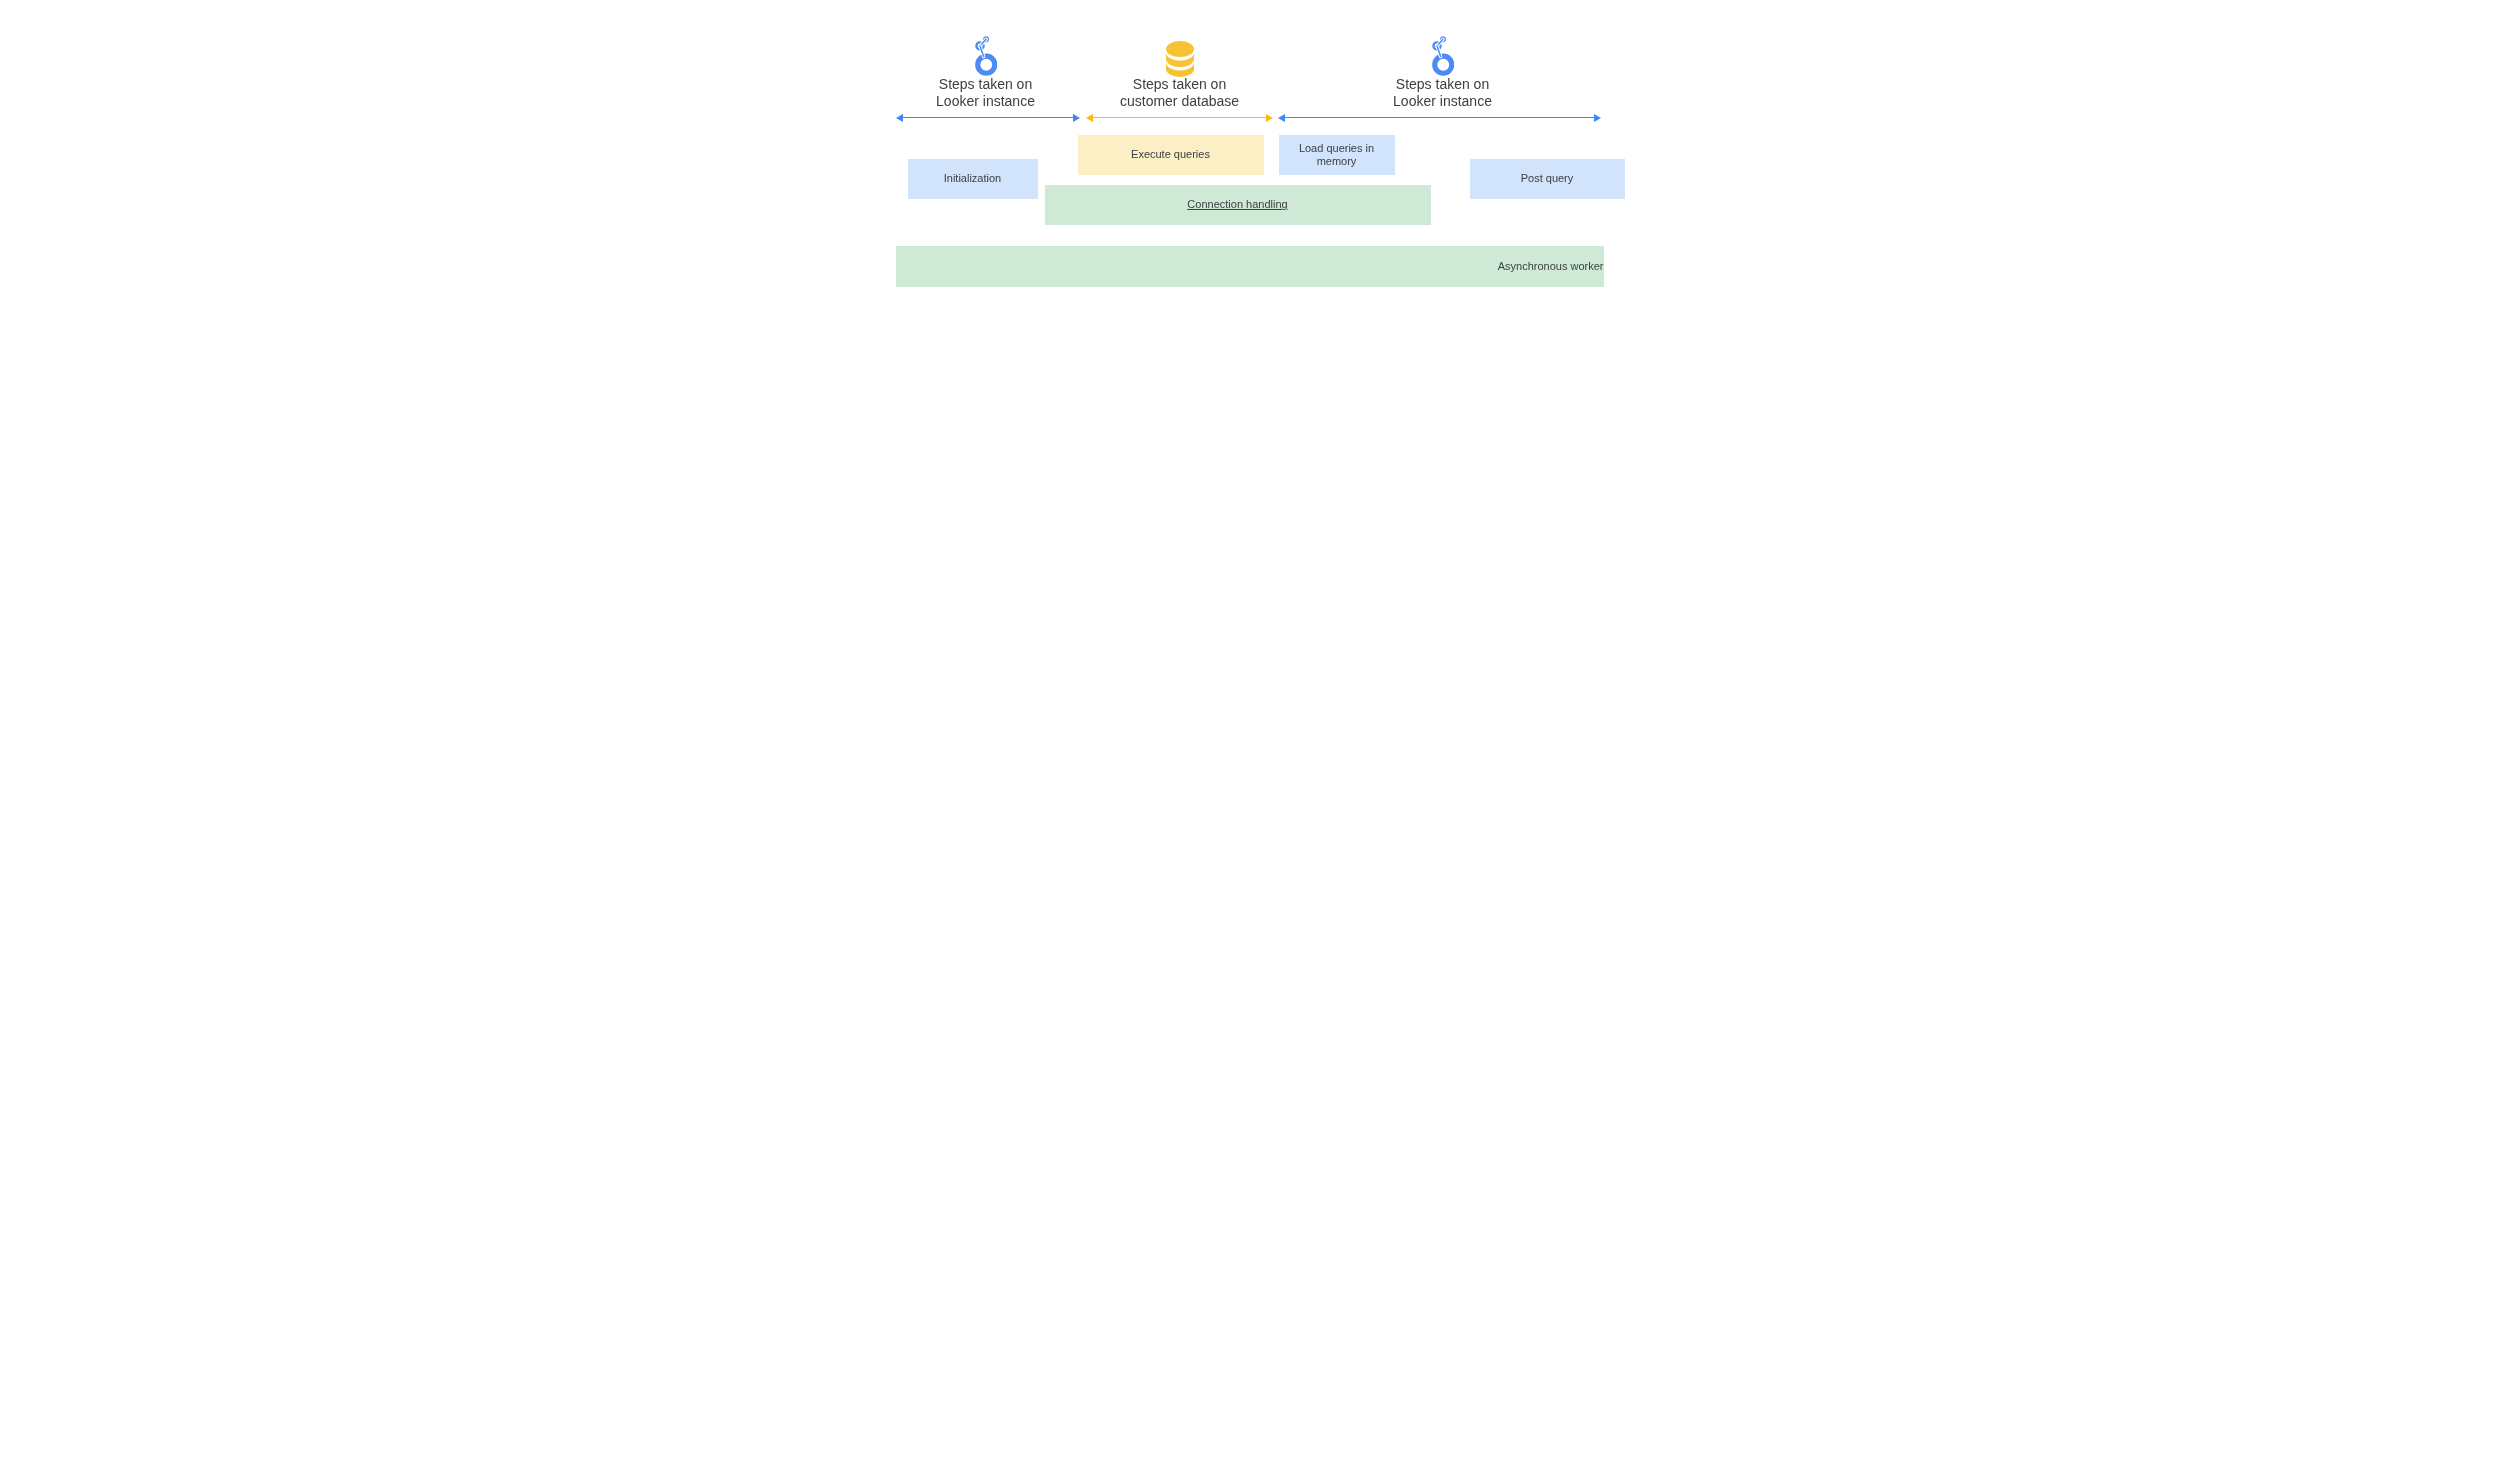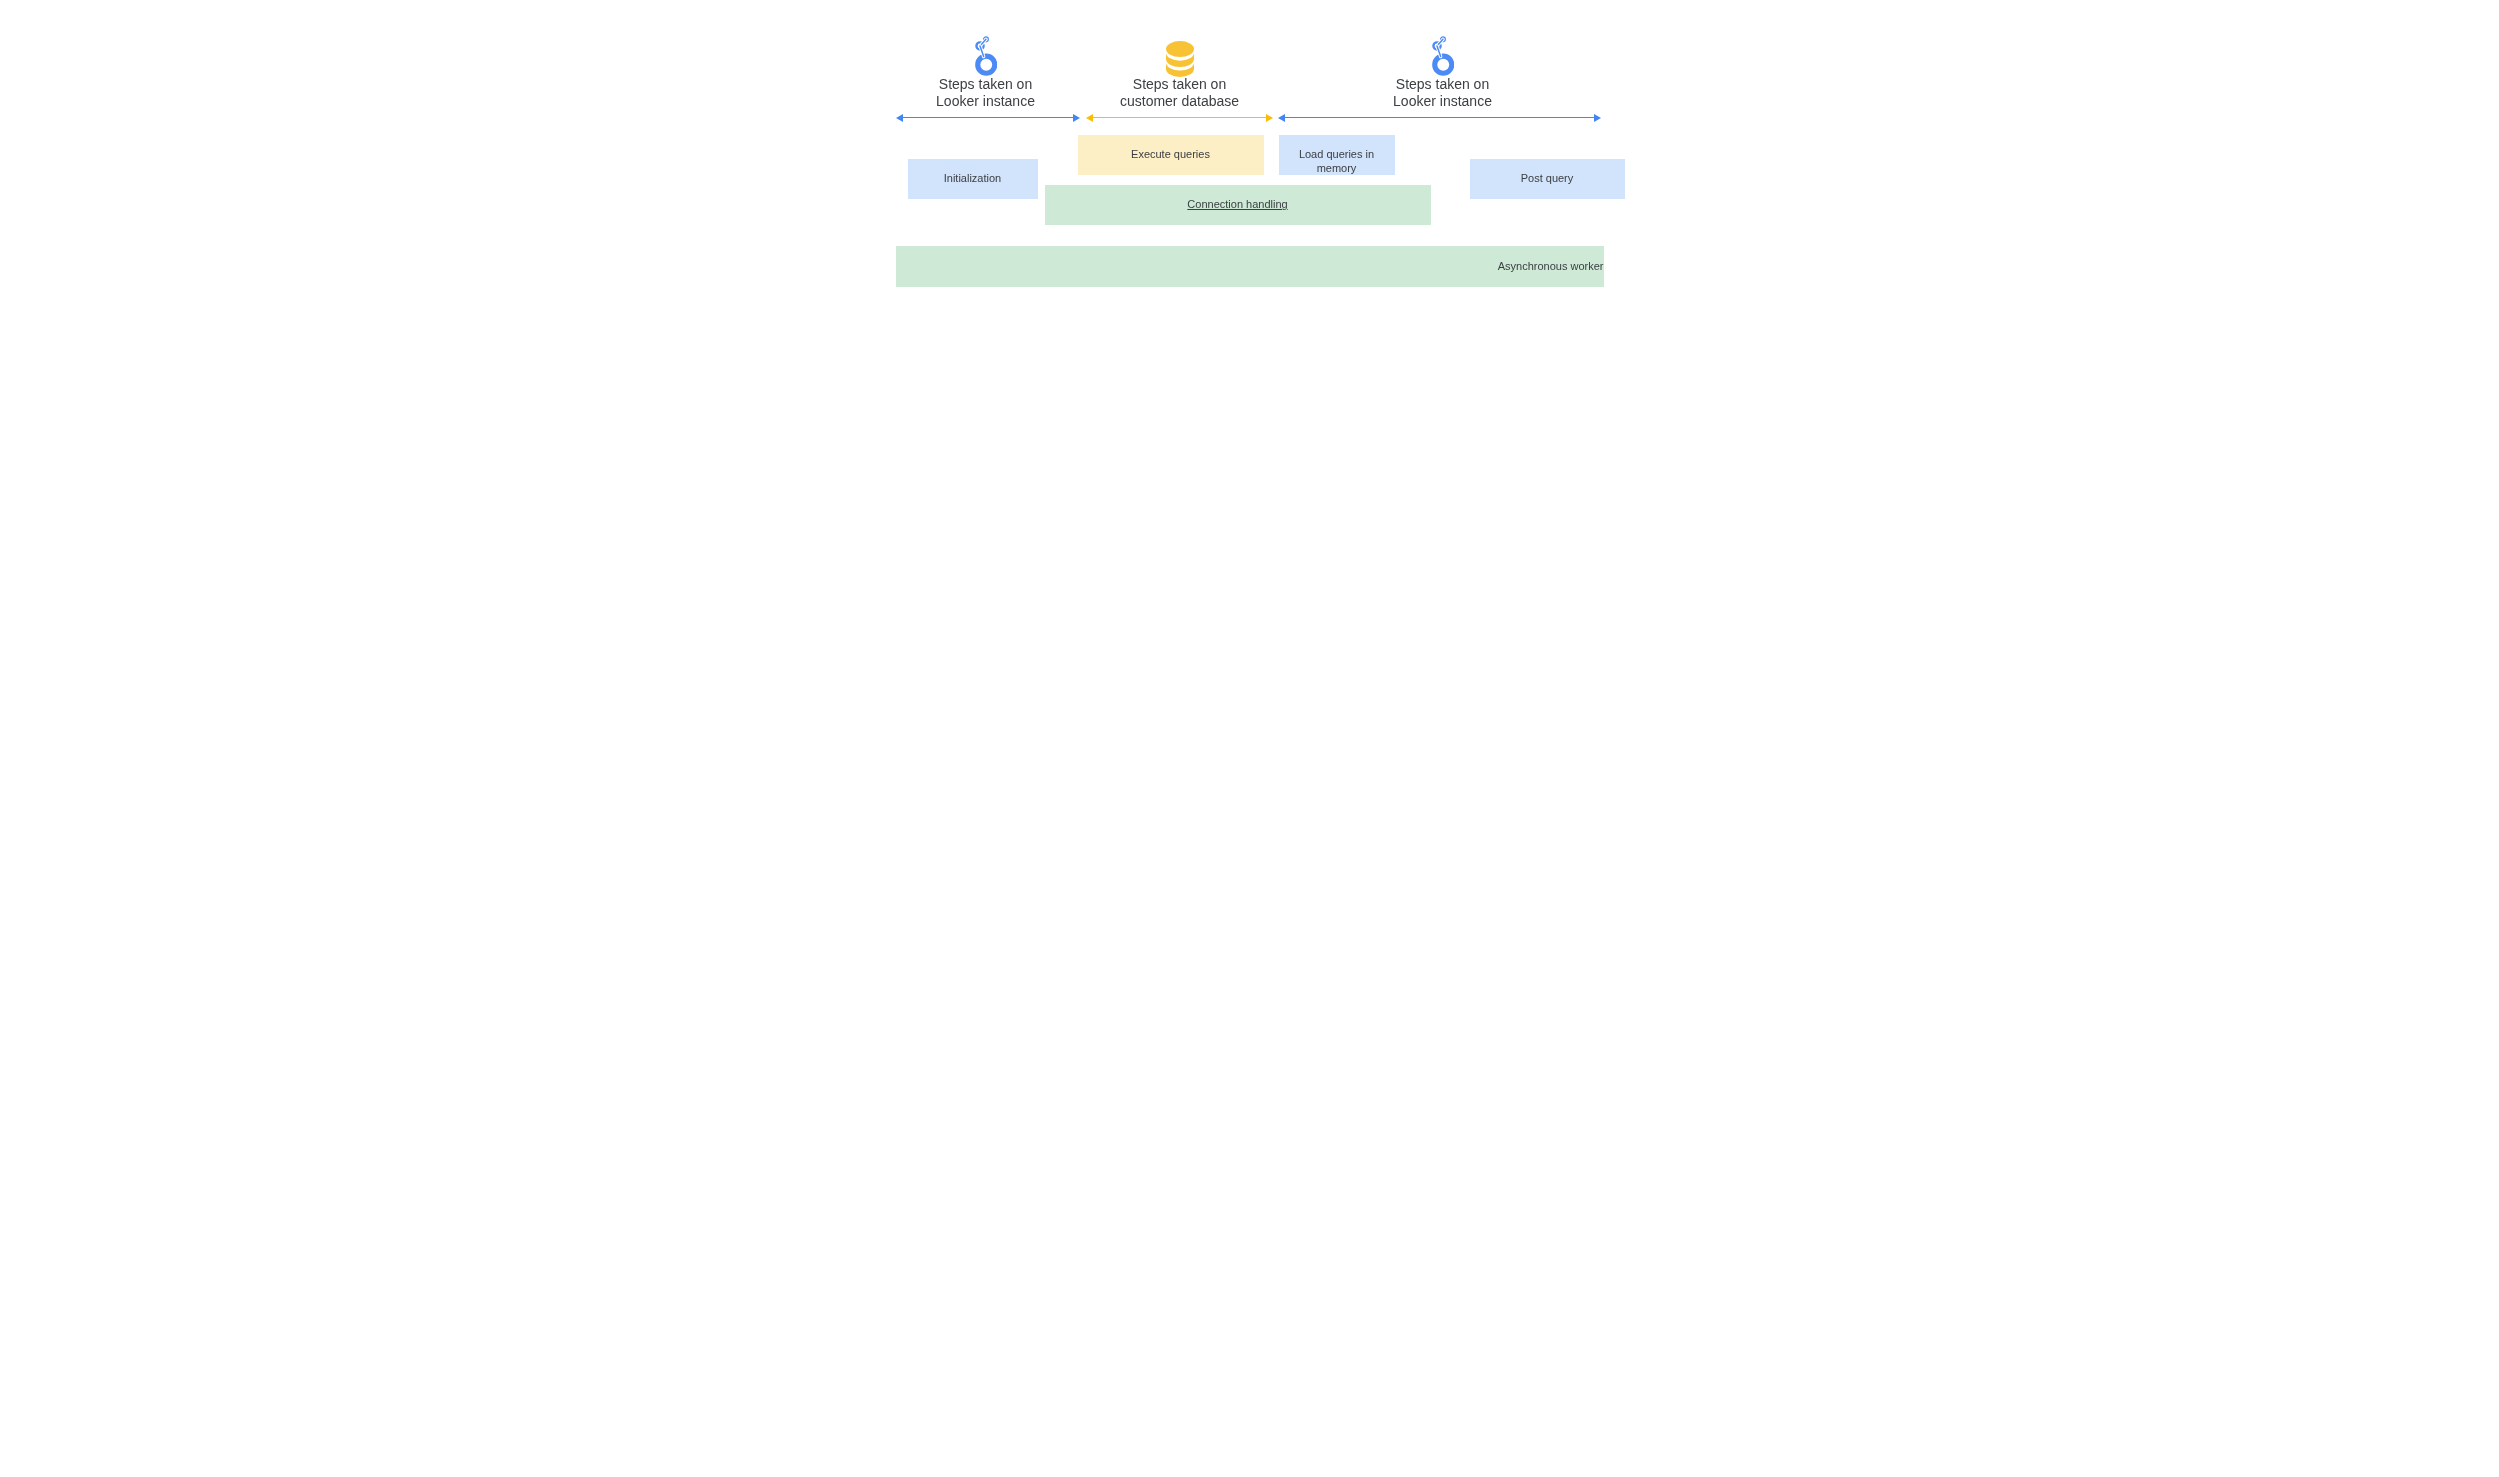--- a/index.html
+++ b/index.html
@@ -146,21 +146,21 @@
   </div>
 
   <div class="box box-blue" style="left:58px; top:159px; width:130px; height:40px;">
     <span>Initialization</span>
   </div>
 
   <div class="box box-yellow" style="left:228px; top:135px; width:186px; height:40px;">
     <span>Execute queries</span>
   </div>
 
-  <div class="box box-blue" style="left:429px; top:135px; width:116px; height:40px; padding:0 7px; box-sizing:border-box;align-items:flex-end;">
+  <div class="box box-blue" style="left:429px; top:135px; width:116px; height:40px; padding:0 7px; box-sizing:border-box;">
     <span>Load queries in memory</span>
   </div>
 
   <div class="box box-blue" style="left:590px; top:159px; width:155px; height:40px;margin-left:30px;">
     <span>Post query</span>
   </div>
 
   <div class="box box-green" style="left:195px; top:185px; width:386px; height:40px;text-decoration:underline;">
     <span>Connection handling</span>
   </div>

